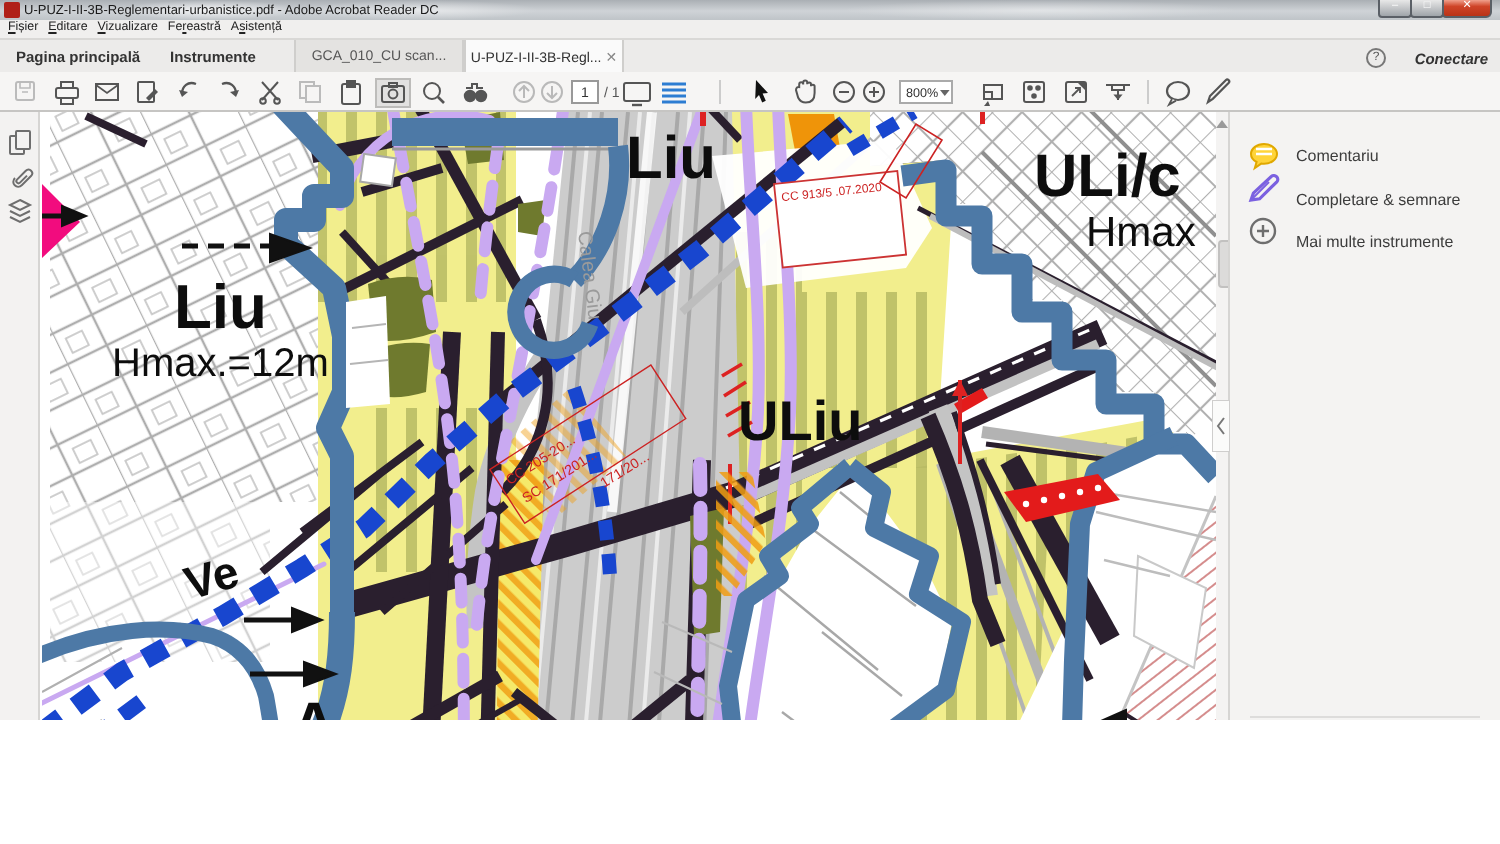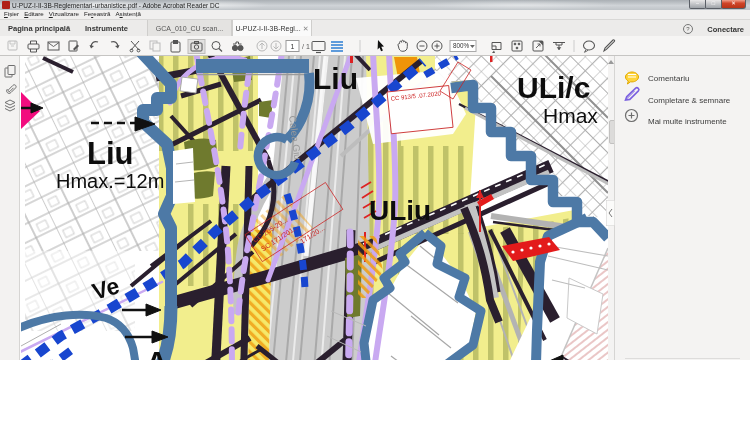--- a/index.html
+++ b/index.html
@@ -14,21 +14,21 @@
   .wbtn.close{width:23px;background:linear-gradient(#f0a08c,#cf4428 40%,#b93317);border-radius:0 0 3px 2px;}
   
   #menubar{left:0;top:10px;width:750px;height:9px;background:#f0efee;border-bottom:1px solid #d9d8d6;font-size:6.2px;color:#222;}
   #menubar span{margin-right:5px;}
   #menubar u{text-decoration:underline;}
   
   #tabbar{left:0;top:20px;width:750px;height:16px;background:#eceBEA;border-bottom:1px solid #c9c8c6;}
   .tbtxt{font-size:7.5px;color:#333;font-weight:bold;top:24px;}
   .dtab{top:20px;height:16px;border-left:1px solid #cfcecc;border-right:1px solid #cfcecc;background:#e4e3e1;color:#555;font-size:7px;padding-top:5px;text-align:center;box-sizing:border-box;}
   .dtab.active{background:#fafafa;color:#333;}
-  #conectare{right:6px;top:25px;font-size:7.5px;color:#333;font-weight:bold;}
+  #conectare{right:6px;top:25px;font-size:7.5px;color:#333;font-weight:bold;font-style:italic;}
   #helpq{right:57px;top:24px;width:8px;height:8px;border:1px solid #777;border-radius:50%;color:#555;font-size:6px;line-height:8px;text-align:center;}
   
   #toolbar{left:0;top:36px;width:750px;height:19px;background:#f6f5f4;border-bottom:1px solid #c6c5c3;}
   
   #sidebar{left:0;top:56px;width:20px;height:345px;background:#f3f2f1;border-right:1px solid #d6d5d3;box-sizing:border-box;}
   #statusbar{left:21px;top:395px;width:587px;height:6px;background:#f1f0ef;border-top:1px solid #d8d7d5;}
   #statustxt{left:35px;top:394.5px;font-size:5.5px;color:#333;}
   #vscroll{left:608px;top:56px;width:6px;height:345px;background:#f4f3f2;}
   #rpanel{left:614px;top:56px;width:136px;height:345px;background:#f4f3f2;border-left:1px solid #d6d5d3;box-sizing:border-box;}
   

